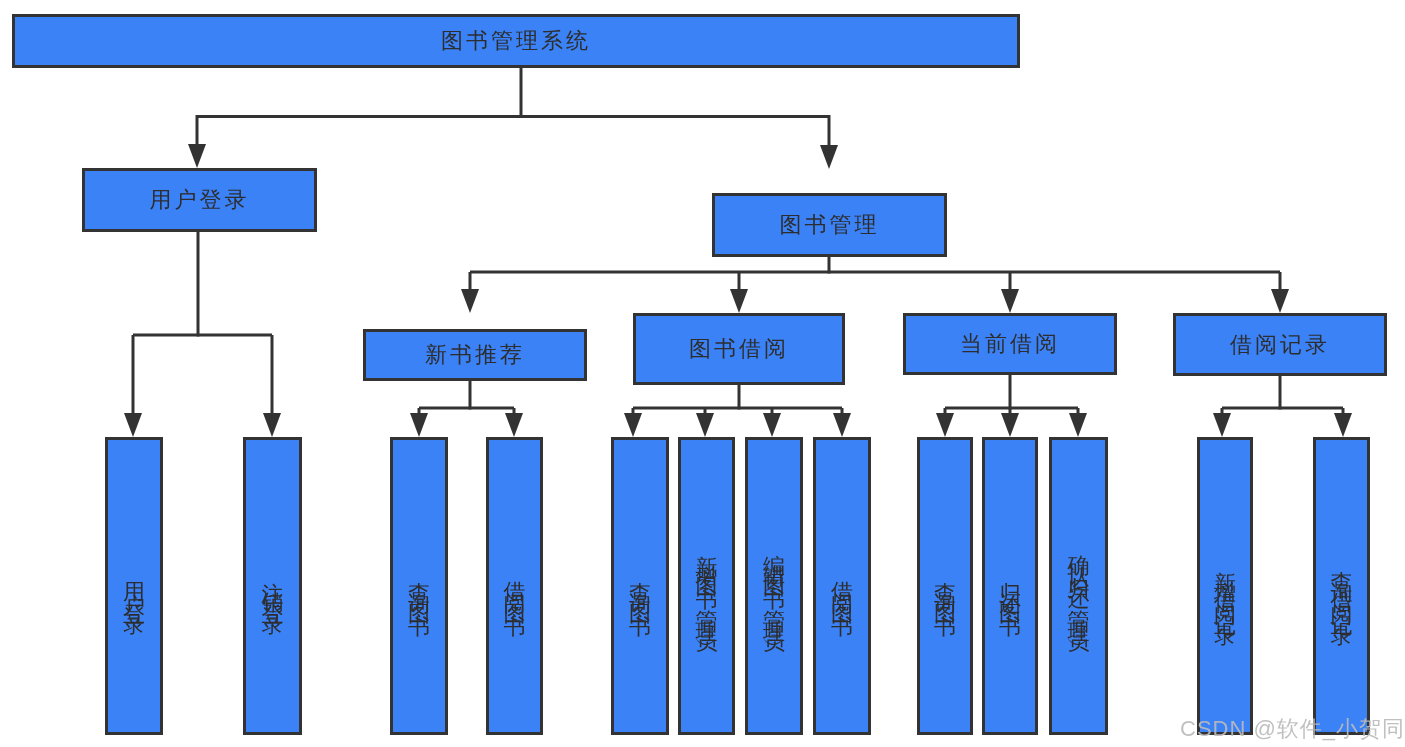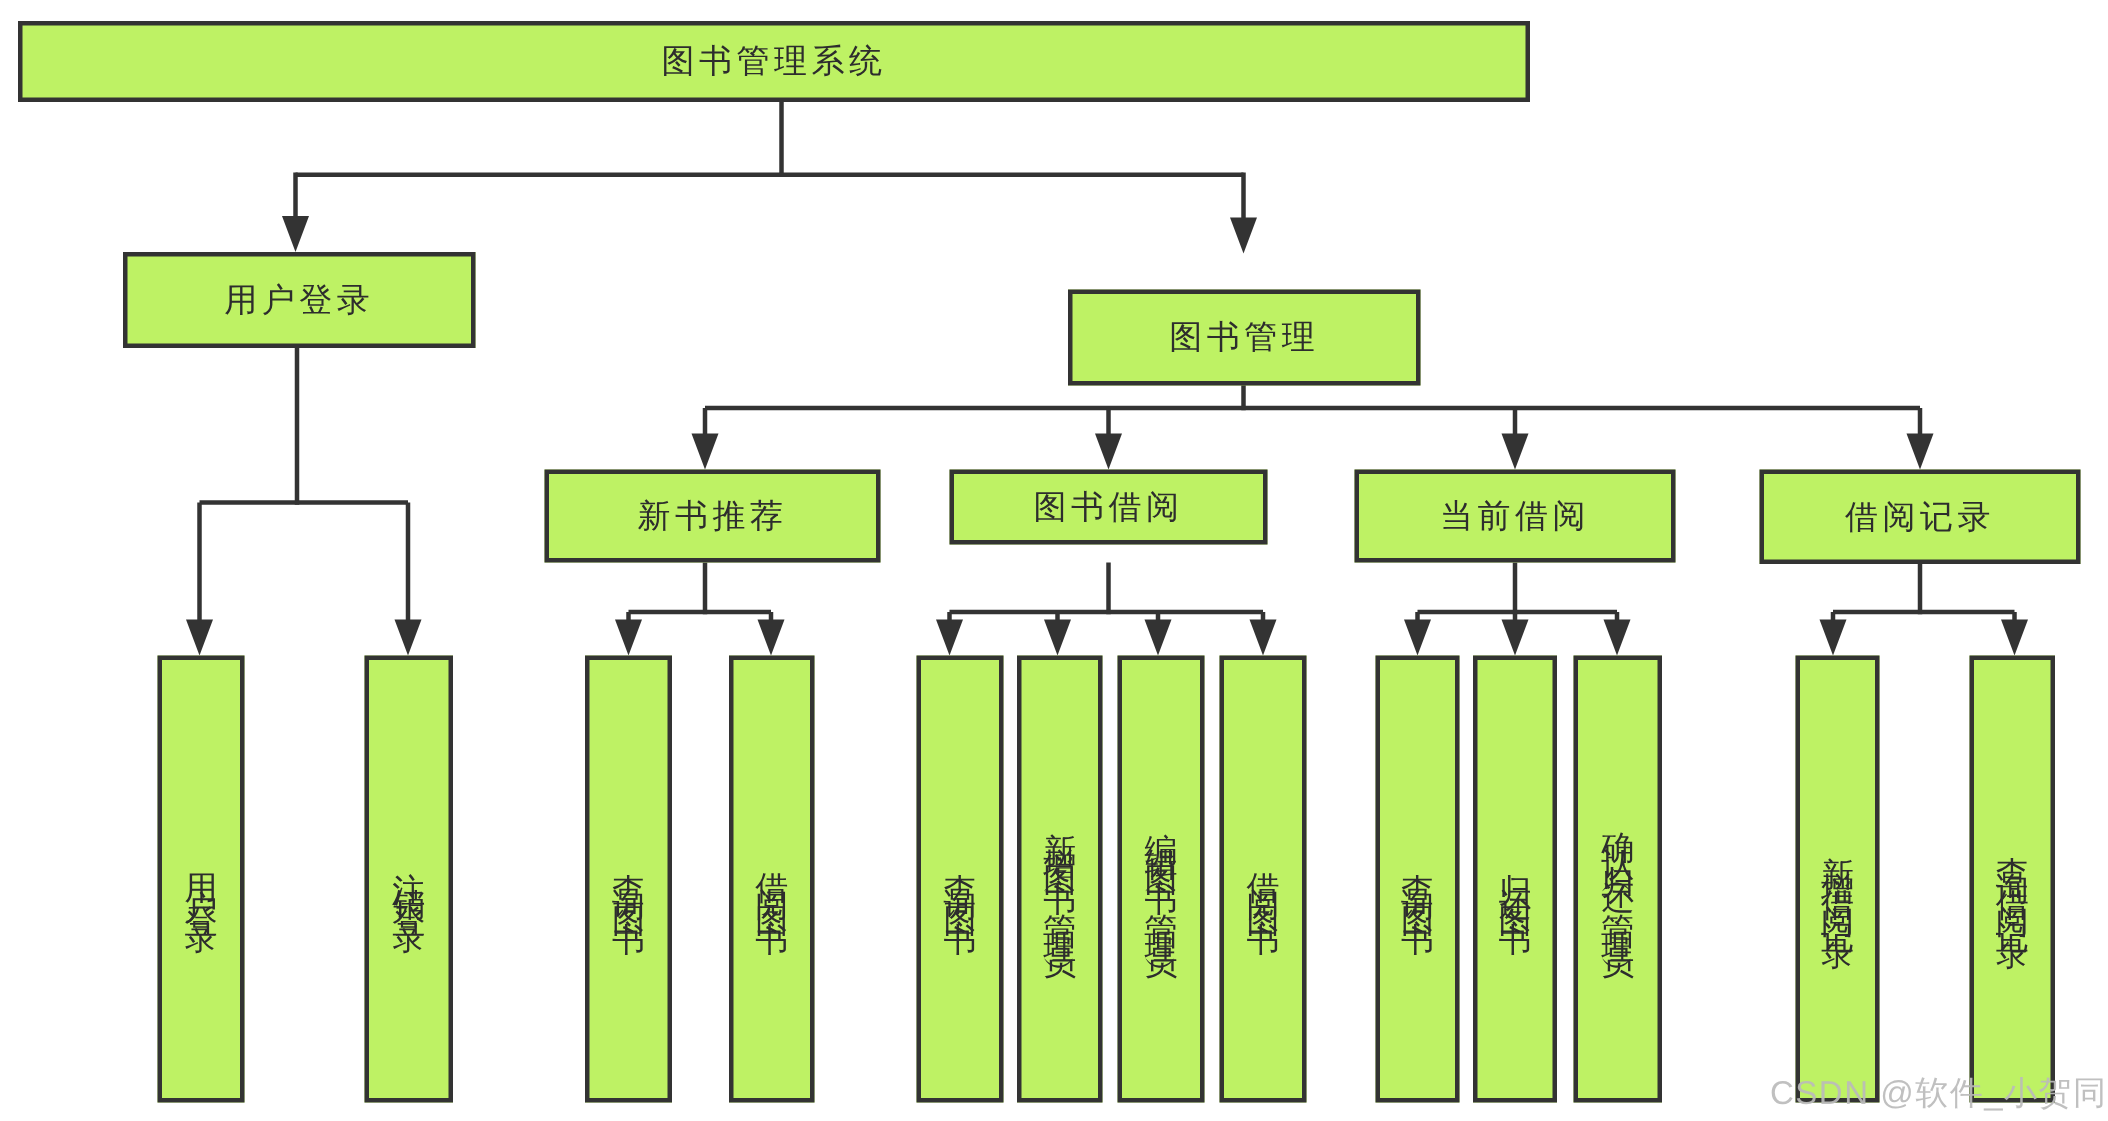--- a/index.html
+++ b/index.html
@@ -8,21 +8,21 @@
     width:1405px; height:747px;
     background:#ffffff;
     font-family:"Liberation Sans", sans-serif;
     overflow:hidden;
   }
   svg.connectors { position:absolute; left:0; top:0; z-index:1; }
   .box {
     position:absolute;
     box-sizing:border-box;
     border:3px solid #333333;
-    background:#bef264;
+    background:#3b82f6;
     display:flex;
     align-items:center;
     justify-content:center;
     color:#2d2d2d;
     font-size:22px;
     letter-spacing:3px;
     z-index:2;
     white-space:nowrap;
   }
   .box .vtext {
@@ -117,24 +117,24 @@
     <span>图书管理系统</span>
   </div>
 
   <div class="box" style="left:82px; top:168px; width:235px; height:64px;">
     <span>用户登录</span>
   </div>
   <div class="box" style="left:712px; top:169px; width:235px; height:64px;margin-top:24px;">
     <span>图书管理</span>
   </div>
 
-  <div class="box" style="left:363px; top:313px; width:224px; height:62px;">
+  <div class="box" style="left:363px; top:329px; width:224px; height:52px;">
     <span>新书推荐</span>
   </div>
-  <div class="box" style="left:633px; top:313px; width:212px; height:50px;">
+  <div class="box" style="left:633px; top:313px; width:212px; height:72px;">
     <span>图书借阅</span>
   </div>
   <div class="box" style="left:903px; top:313px; width:214px; height:62px;text-align:center;">
     <span>当前借阅</span>
   </div>
   <div class="box" style="left:1173px; top:313px; width:214px; height:63px;font-family:Liberation Serif, serif;">
     <span>借阅记录</span>
   </div>
 
   <div class="box" style="left:105px; top:437px; width:58px; height:298px;">

